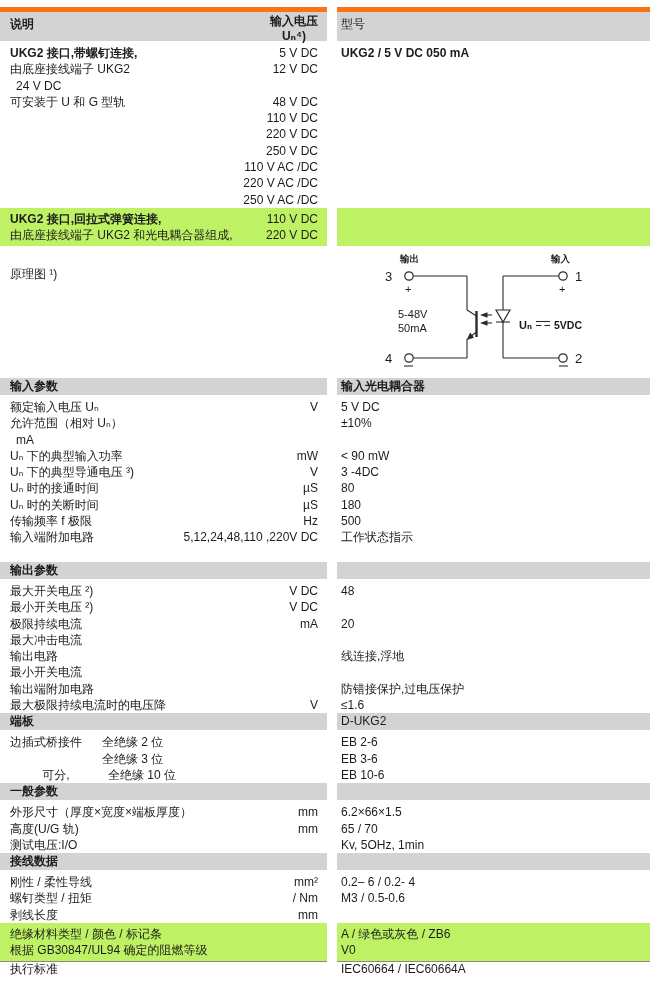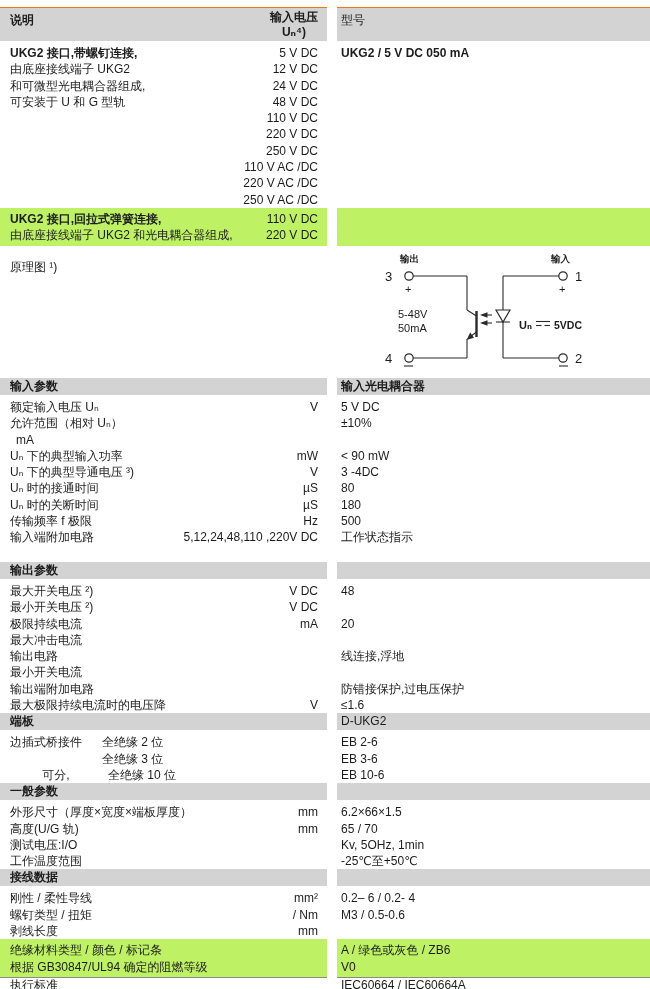--- a/index.html
+++ b/index.html
@@ -16,36 +16,36 @@
   .lab{flex:1;white-space:nowrap;overflow:hidden;}
   .lab0{width:92px;white-space:nowrap;}
   .lab0.ar{text-align:center;padding-right:6px;}
   .lab2{flex:1;white-space:nowrap;}
   .mid{white-space:nowrap;margin-left:6px;}
   .b{font-weight:bold;}
   .gap8{height:4px;}
   .gap4{height:4px;}
   
   .hdr{height:34px;}
-  .hdr .L,.hdr .R{background:#d3d3d3;border-top:1px solid #f97316;}
+  .hdr .L,.hdr .R{background:#d3d3d3;border-top:5px solid #f97316;}
   .hdr .lab{margin-top:4px;font-weight:bold;}
   .hv{text-align:center;line-height:15px;padding-top:2px;font-weight:bold;}
   .ht{display:block;margin-top:4px;font-weight:normal;}
   
   .bar{height:17px;line-height:17px;}
   .bar .L,.bar .R{background:#d3d3d3;}
   
   .band{height:38px;}
   .band .L,.band .R{background:#bef264;}
   .col{flex-direction:column;display:flex;padding-top:3px;}
   .bl{display:flex;height:16.3px;line-height:16.3px;}
   
   .schem{height:132px;}
   .schem .L{align-items:flex-start;}
-  .schem .lab{line-height:16.3px;margin-top:13px;}
+  .schem .lab{line-height:16.3px;margin-top:20px;}
   .schem svg{display:block;margin-left:38px;margin-top:6px;}
   .sline{stroke:#2a2a2a;stroke-width:1.1;fill:none;}
   .sthick{stroke:#2a2a2a;stroke-width:2.4;fill:none;}
   .sfill{fill:#2a2a2a;stroke:none;}
   .scirc{stroke:#2a2a2a;stroke-width:1.2;fill:#ffffff;}
   .stx{font-family:"Liberation Sans","DejaVu Sans",sans-serif;fill:#1c1c1c;}
   
   .std .L,.std .R{border-top:1px solid #8a8a8a;}
   .std{height:15px;line-height:15px;}
 </style>
@@ -78,21 +78,20 @@
   </div>
   <div class="r row">
     <div class="L">
         <span class="lab">由底座接线端子 UKG2</span>
         <span class="mid">12 V DC</span>
       </div>
     <div class="R"></div>
   </div>
   <div class="r row">
     <div class="L">
-        <span class="lab">和可微型光电耦合器组成,</span>
         <span class="mid">24 V DC</span>
       </div>
     <div class="R"></div>
   </div>
   <div class="r row">
     <div class="L">
         <span class="lab">可安装于 U 和 G 型轨</span>
         <span class="mid">48 V DC</span>
       </div>
     <div class="R"></div>
@@ -400,27 +399,20 @@
       </div>
     <div class="R">65 / 70</div>
   </div>
   <div class="r row">
     <div class="L">
         <span class="lab">测试电压:I/O</span>
         <span class="mid"></span>
       </div>
     <div class="R">Kv, 5OHz, 1min</div>
   </div>
-  <div class="r row">
-    <div class="L">
-        <span class="lab">工作温度范围</span>
-        <span class="mid"></span>
-      </div>
-    <div class="R">-25℃至+50℃</div>
-  </div>
 
   <div class="r bar">
     <div class="L">
         <span class="lab b">接线数据</span>
       </div>
     <div class="R"><span class="b"></span></div>
   </div>
   <div class="gap4"></div>
   <div class="r row">
     <div class="L">

